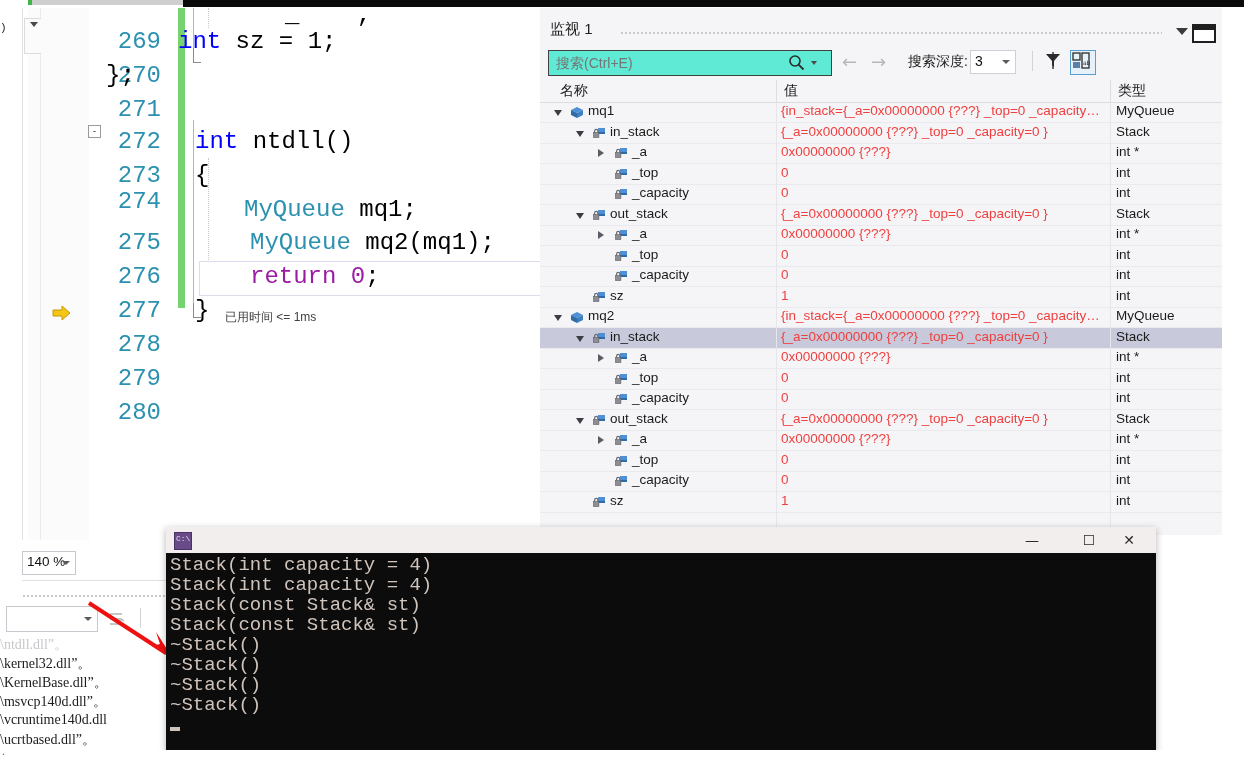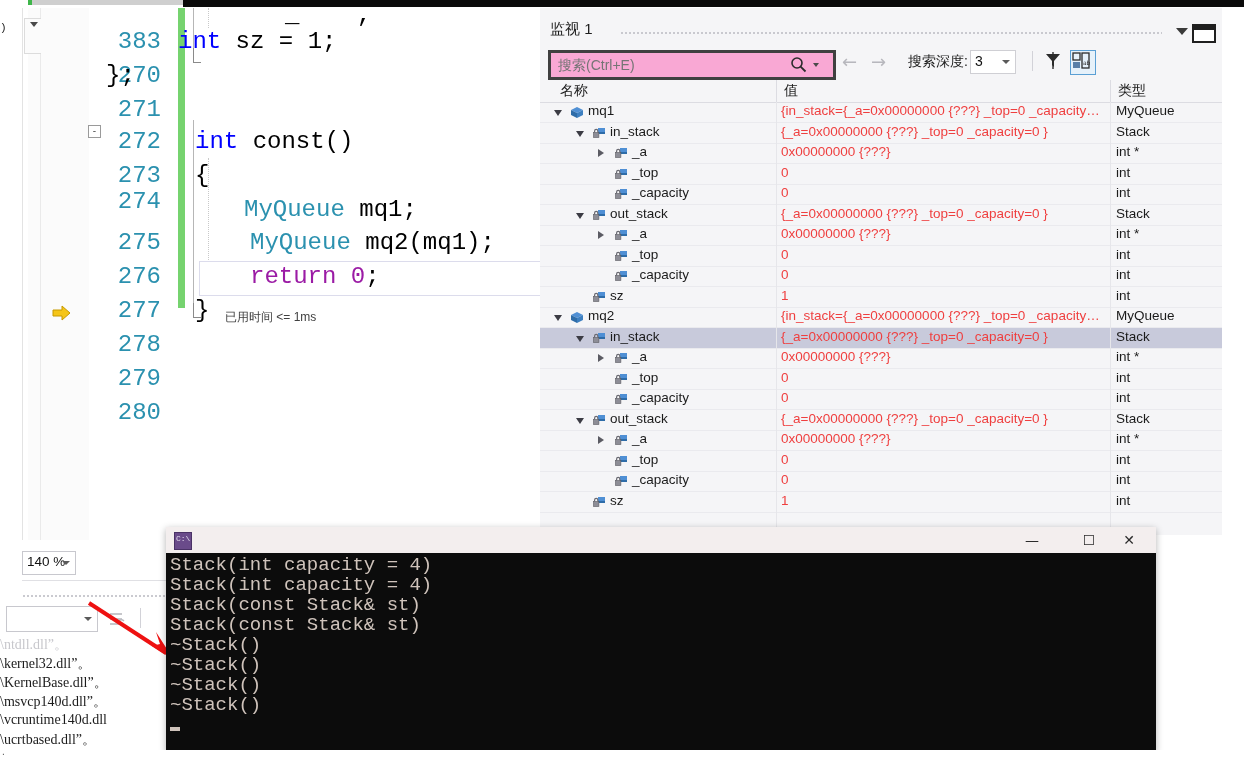--- a/index.html
+++ b/index.html
@@ -52,21 +52,21 @@
   .watch-title { position:absolute; left:10px; top:2px; font-size:15px; color:#1e1e1e; white-space:nowrap;}
   .watch-dots { position:absolute; left:80px; top:11px; right:60px; height:7px;
     background-image: radial-gradient(circle, #c9c9cf 1px, transparent 1.2px);
     background-size: 4px 4px; background-repeat: repeat-x; background-position: 0 2px;}
   .hdr-caret { position:absolute; right:34px; top:10px; width:0;height:0;
      border-left:6px solid transparent;border-right:6px solid transparent;border-top:7px solid #3a3a3a;}
   .hdr-pin { position:absolute; right:6px; top:6px; width:20px; height:15px; border:2px solid #1f1f1f; background:#fff;}
   .hdr-pin:after{content:"";position:absolute;left:0;top:0;width:20px;height:4px;background:#1f1f1f;}
 
   .toolbar { position:absolute; left:0; top:40px; width:682px; height:30px; }
-  .search-box { position:absolute; left:8px; top:2px; width:282px; height:24px; background:#f9a8d4; border:3px solid #404040;}
+  .search-box { position:absolute; left:8px; top:2px; width:282px; height:24px; background:#5eead4; border:1px solid #404040;}
   .search-ph { position:absolute; left:5px; top:3px; font-size:14px; color:#575757; background:transparent; border:none; outline:none; width:220px; font-family:"Liberation Sans",sans-serif;}
   .mag { position:absolute; right:26px; top:3px; font-size:17px; color:#2b2b2b; }
   .magcaret { position:absolute; right:14px; top:10px; width:0;height:0;border-left:3.5px solid transparent;border-right:3.5px solid transparent;border-top:4px solid #4a4a4a;}
   .nav-arrow { position:absolute; top:3px; font-size:18px; color:#b7b7bd; font-family:"DejaVu Sans", sans-serif;}
   .depth-label { position:absolute; left:368px; top:5px; font-size:14px; color:#1c1c1c; white-space:nowrap;}
   .depth-box { position:absolute; left:430px; top:2px; width:44px; height:22px; background:#fff; border:1px solid #cfcfd4;}
   .depth-val { position:absolute; left:4px; top:2px; font-size:14px; color:#111;}
   .depth-caret { position:absolute; right:5px; top:9px; width:0;height:0;border-left:4px solid transparent;border-right:4px solid transparent;border-top:4px solid #5a5a5a;}
   .tb-sep { position:absolute; left:492px; top:3px; width:1px; height:20px; background:#d2d2d8;}
   .tb-btn { position:absolute; top:2px; width:24px; height:23px; }
@@ -158,36 +158,36 @@
       <div class="vline" style="left:104px; top:112px; height:188px;"></div>
       <div class="brace-l" style="left:104px; top:295px; height:14px;"></div>
       <div class="dotline" style="left:119px; top:150px; height:112px;"></div>
 
       <div class="collapse" style="left:-1px; top:117px;">-</div>
 
       <div class="curline-box" style="left:110px; top:253px; width:347px; height:33px;"></div>
     </div>
 
     <div>
-      <div class="ln" style="left:89px; top:20px;">383</div>
+      <div class="ln" style="left:89px; top:20px;">269</div>
       <div class="ln" style="left:89px; top:54px;">270</div>
       <div class="ln" style="left:89px; top:88px;">271</div>
       <div class="ln" style="left:89px; top:120px;">272</div>
       <div class="ln" style="left:89px; top:154px;">273</div>
       <div class="ln" style="left:89px; top:180px;">274</div>
       <div class="ln" style="left:89px; top:221px;">275</div>
       <div class="ln" style="left:89px; top:255px;">276</div>
       <div class="ln" style="left:89px; top:289px;">277</div>
       <div class="ln" style="left:89px; top:323px;">278</div>
       <div class="ln" style="left:89px; top:357px;">279</div>
       <div class="ln" style="left:89px; top:391px;">280</div>
 
       <div class="codetxt" style="left:178px; top:20px;"><span class="kw">int</span> sz = <span class="num">1</span>;</div>
       <div class="codetxt" style="left:178px; top:54px; margin-left:-72px;">};</div>
-      <div class="codetxt" style="left:195px; top:120px;"><span class="kw">int</span> <span>const</span>()</div>
+      <div class="codetxt" style="left:195px; top:120px;"><span class="kw">int</span> <span>ntdll</span>()</div>
       <div class="codetxt" style="left:195px; top:154px;">{</div>
       <div class="codetxt" style="left:244px; top:188px;"><span class="typ">MyQueue</span> mq1;</div>
       <div class="codetxt" style="left:250px; top:221px;"><span class="typ">MyQueue</span> mq2(mq1);</div>
       <div class="codetxt" style="left:250px; top:255px;"><span class="kw2">return</span> <span class="kw2">0</span>;</div>
       <div class="codetxt" style="left:195px; top:289px;">}</div>
     </div>
 
     <div class="codetxt" style="left:285px; top:-6px; font-size:24px;">_    ,</div>
 
     <div style="position:absolute; left:52px; top:297px; width:20px; height:16px;">

